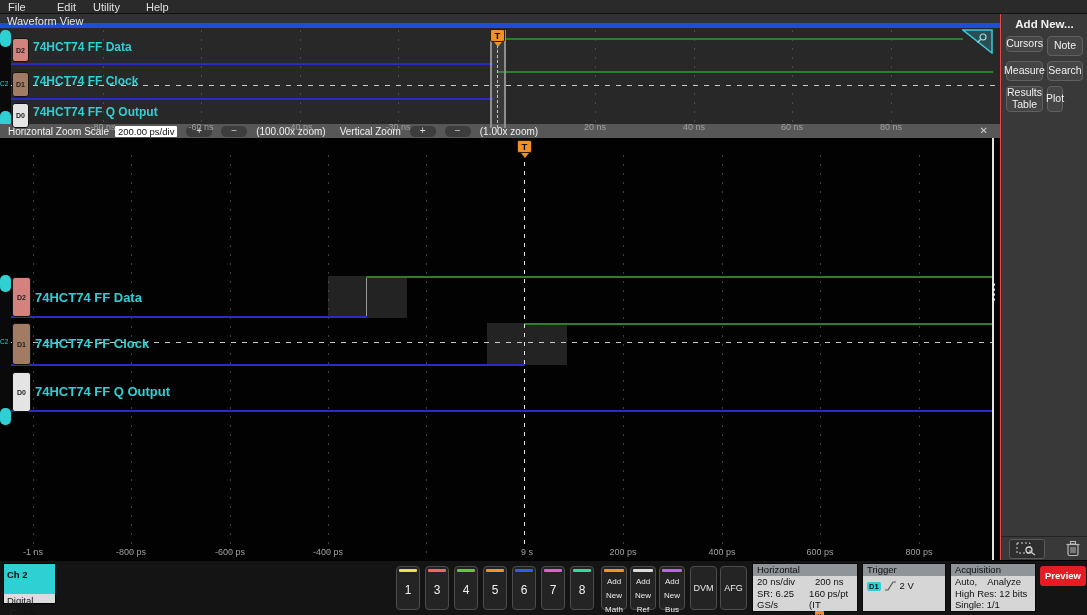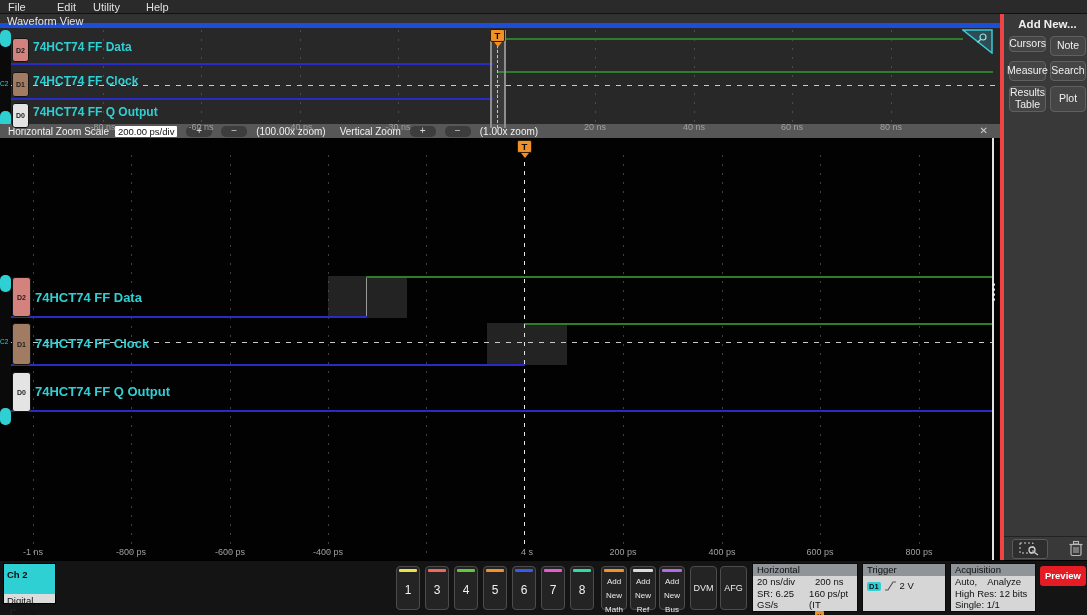--- a/index.html
+++ b/index.html
@@ -60,21 +60,21 @@
   .zoombar { position:absolute; left:0; top:124px; width:1000px; height:14px; background:#575757;
              display:flex; align-items:center; font-size:10px; color:#f2f2f2; }
   .zoombar .lab { margin-left:8px; }
   .scalebox { margin-left:6px; width:62px; height:11px; background:#fff; color:#111; font-size:9.5px;
               text-align:center; line-height:11px; border-radius:1px; }
   .zbtn { margin-left:9px; width:26px; height:11px; background:#3d3d3d; border-radius:5px; color:#dcdcdc;
           font-size:10px; line-height:10px; text-align:center; }
   .zclose { position:absolute; right:12px; top:1px; color:#cfcfcf; font-size:10px; }
 
   
-  .rightpanel { position:absolute; left:1000px; top:14px; width:87px; height:546px; background:#393939; border-left:4px solid #ef4444;text-decoration:underline; }
+  .rightpanel { position:absolute; left:1000px; top:14px; width:87px; height:546px; background:#393939; border-left:1px solid #ef4444;text-decoration:underline; }
   .rp-title { position:absolute; left:0; top:4px; width:87px; text-align:center; font-size:11.5px; font-weight:bold; color:#f0f0f0; }
   .rp-btn { position:absolute; background:#454545; border:1px solid #606060; border-radius:4px;
             color:#f0f0f0; font-size:10.5px; display:flex; align-items:center; justify-content:center;
             text-align:center; line-height:1.1; padding:1px; }
   .rp-footer { position:absolute; left:0; top:522px; width:87px; height:24px; border-top:1px solid #232323;
                display:flex; align-items:center; }
   .zoomtool { margin-left:8px; width:36px; height:20px; background:#2e2e2e; border:1px solid #5a5a5a; border-radius:3px;
               display:flex; align-items:center; justify-content:center; }
 
   
@@ -239,21 +239,21 @@
 
       <span class="chan-label" style="left:35px; top:137px">74HCT74 FF Data</span>
       <span class="chan-label" style="left:35px; top:183px">74HCT74 FF Clock</span>
       <span class="chan-label" style="left:35px; top:231px">74HCT74 FF Q Output</span>
 
       <span class="ticklab" style="left:33px;  top:394px">-1 ns</span>
       <span class="ticklab" style="left:131px; top:394px">-800 ps</span>
       <span class="ticklab" style="left:230px; top:394px">-600 ps</span>
       <span class="ticklab" style="left:328px; top:394px">-400 ps</span>
       <span class="ticklab" style="left:426px; top:406px">-200 ps</span>
-      <span class="ticklab" style="left:527px; top:394px">4 s</span>
+      <span class="ticklab" style="left:527px; top:394px">9 s</span>
       <span class="ticklab" style="left:623px; top:394px">200 ps</span>
       <span class="ticklab" style="left:722px; top:394px">400 ps</span>
       <span class="ticklab" style="left:820px; top:394px">600 ps</span>
       <span class="ticklab" style="left:919px; top:394px">800 ps</span>
     </div>
 
     <div class="tflag" style="left:517px; top:2px">T</div>
 
     <div class="vscroll"></div>
     <div class="vdots">
@@ -264,21 +264,21 @@
       </div>
   </div>
 
   <div class="rightpanel">
     <div class="rp-title">Add New...</div>
     <div class="rp-btn" style="left:5px;  top:22px; width:37px; height:16px">Cursors</div>
     <div class="rp-btn" style="left:46px; top:22px; width:36px; height:20px">Note</div>
     <div class="rp-btn" style="left:5px;  top:47px; width:37px; height:20px">Measure</div>
     <div class="rp-btn" style="left:46px; top:47px; width:36px; height:20px">Search</div>
     <div class="rp-btn" style="left:5px;  top:72px; width:37px; height:26px">Results Table</div>
-    <div class="rp-btn" style="left:46px; top:72px; width:36px; height:26px">Plot</div>
+    <div class="rp-btn" style="left:46px; top:72px; width:16px; height:26px">Plot</div>
 
     <div class="rp-footer">
       <div class="zoomtool">
         <svg width="22" height="14">
           <rect x="1" y="1" width="13" height="10" fill="none" stroke="#cfcfcf" stroke-width="1" stroke-dasharray="2,2"></rect>
           <circle cx="13" cy="8" r="3" fill="none" stroke="#cfcfcf" stroke-width="1.3"></circle>
           <line x1="15.5" y1="10.5" x2="19" y2="13" stroke="#cfcfcf" stroke-width="1.3"></line>
         </svg>
       </div>
       <svg width="16" height="17" style="margin-left:20px">

